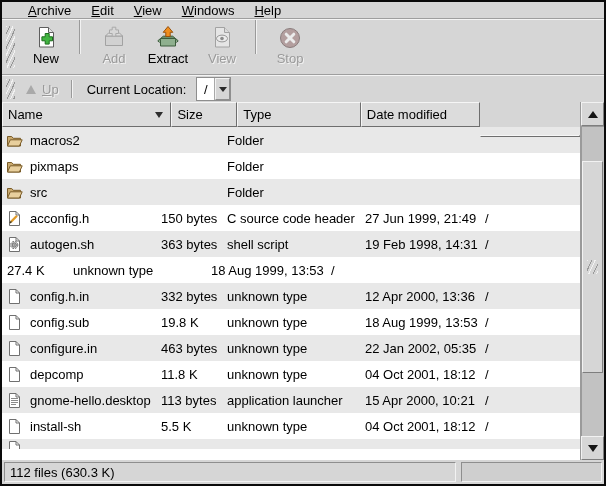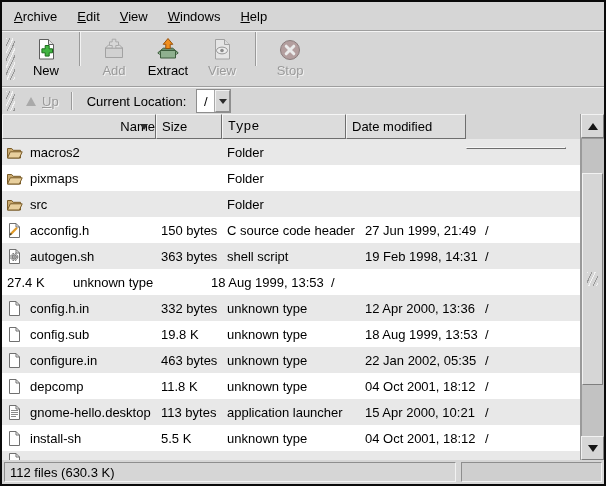--- a/index.html
+++ b/index.html
@@ -1,20 +1,20 @@
 <!DOCTYPE html>
 <html><head>
 <meta charset="utf-8">
 <style>
   html,body{margin:0;padding:0;background:#fff}
   .window{width:606px;height:486px;box-sizing:border-box;border:2px solid #0a0a0a;
     background:#d6d6d6;color:#000;font-family:"Liberation Sans",sans-serif;font-size:13px;
     display:flex;flex-direction:column;overflow:hidden;position:relative}
   
-  .menubar{height:28px;flex:none;display:flex;align-items:center;padding-left:2px}
+  .menubar{height:16px;flex:none;display:flex;align-items:center;padding-left:16px}
   .menu-item{padding:5px 10px;cursor:default;white-space:nowrap}
   .bar-sep{height:2px;flex:none;background:linear-gradient(#9e9e9e 50%,#f4f4f4 50%)}
   
   .toolbar{height:54px;flex:none;display:flex;align-items:center;padding:0 2px}
   .handle{width:9px;height:42px;margin:0 4px 0 2px;flex:none;
     background:repeating-linear-gradient(115deg,#f2f2f2 0 1px,#d6d6d6 1px 3px,#969696 3px 4px,#d6d6d6 4px 6px)}
   .handle.small{height:20px}
   .tb-buttons{display:flex;height:100%}
   .tb-btn{width:54px;height:50px;display:flex;flex-direction:column;align-items:center;justify-content:center;gap:1px;cursor:default}
   .tb-icon{width:26px;height:26px}
@@ -158,28 +158,28 @@
       <span class="combo-entry">/</span>
       <button class="combo-arrow">
         <span class="combo-arrow-glyph"></span>
       </button>
     </div>
   </div>
 
   <div class="content">
     <div class="table">
       <div class="thead">
-          <div class="th" style="width: 154px; justify-content: flex-end;">
+          <div class="th" style="width: 170px;">
             <span>Name</span>
             <span class="sort-arrow"></span>
           </div>
           <div class="th" style="width: 66px;">
             <span>Size</span>
           </div>
-          <div class="th" style="width: 124px; font-family: Liberation Mono, monospace;">
+          <div class="th" style="width: 124px;">
             <span>Type</span>
           </div>
           <div class="th" style="width: 120px;">
             <span>Date modified</span>
           </div>
           <div class="th" style="width: 100px; margin-top: 33px;">
             <span>Location</span>
           </div>
         </div>
       <div class="tbody">

